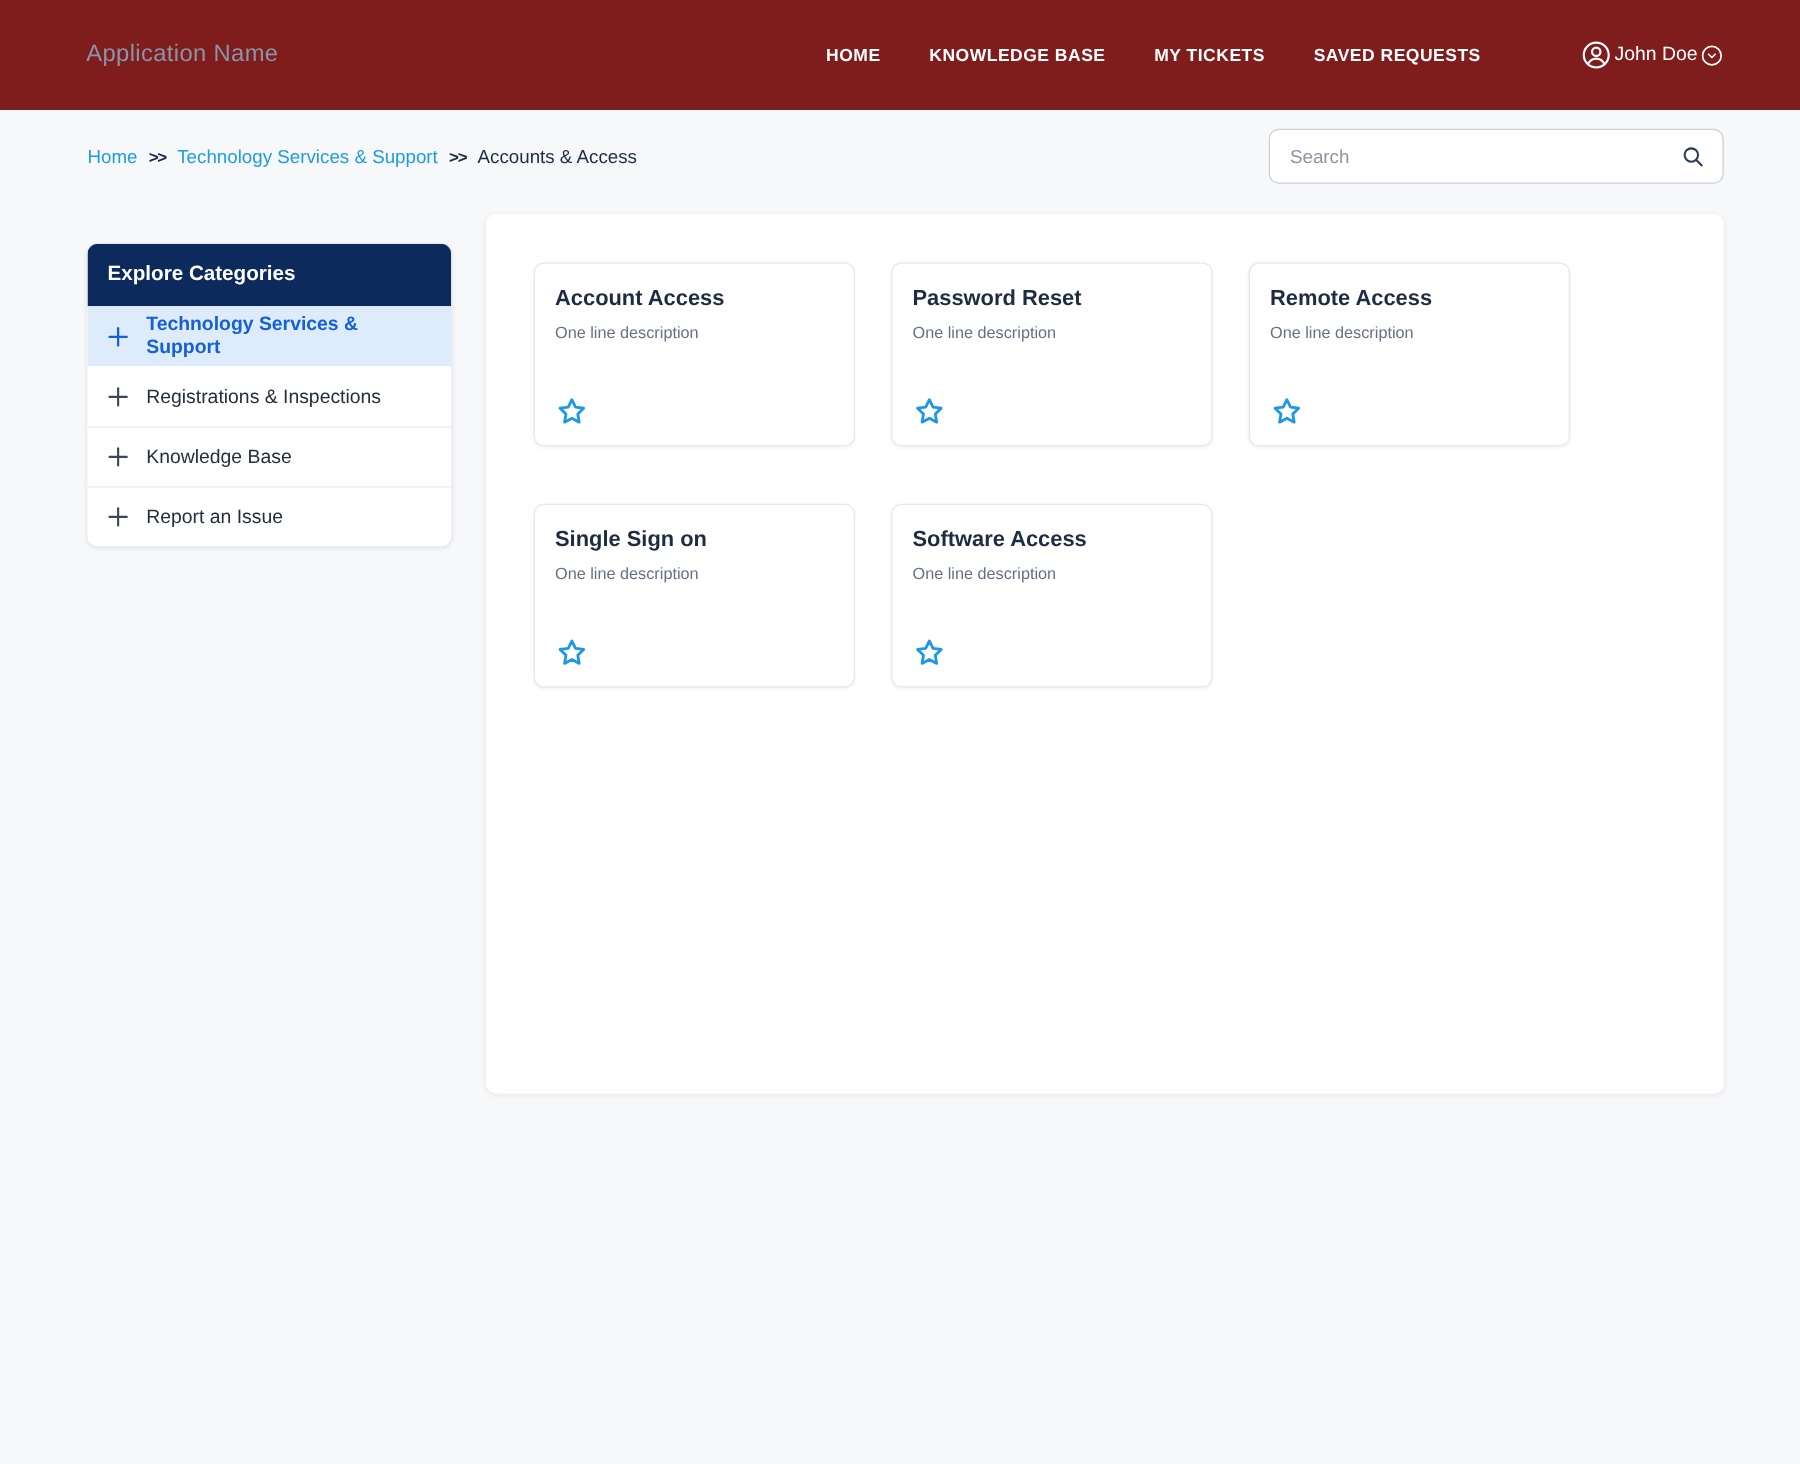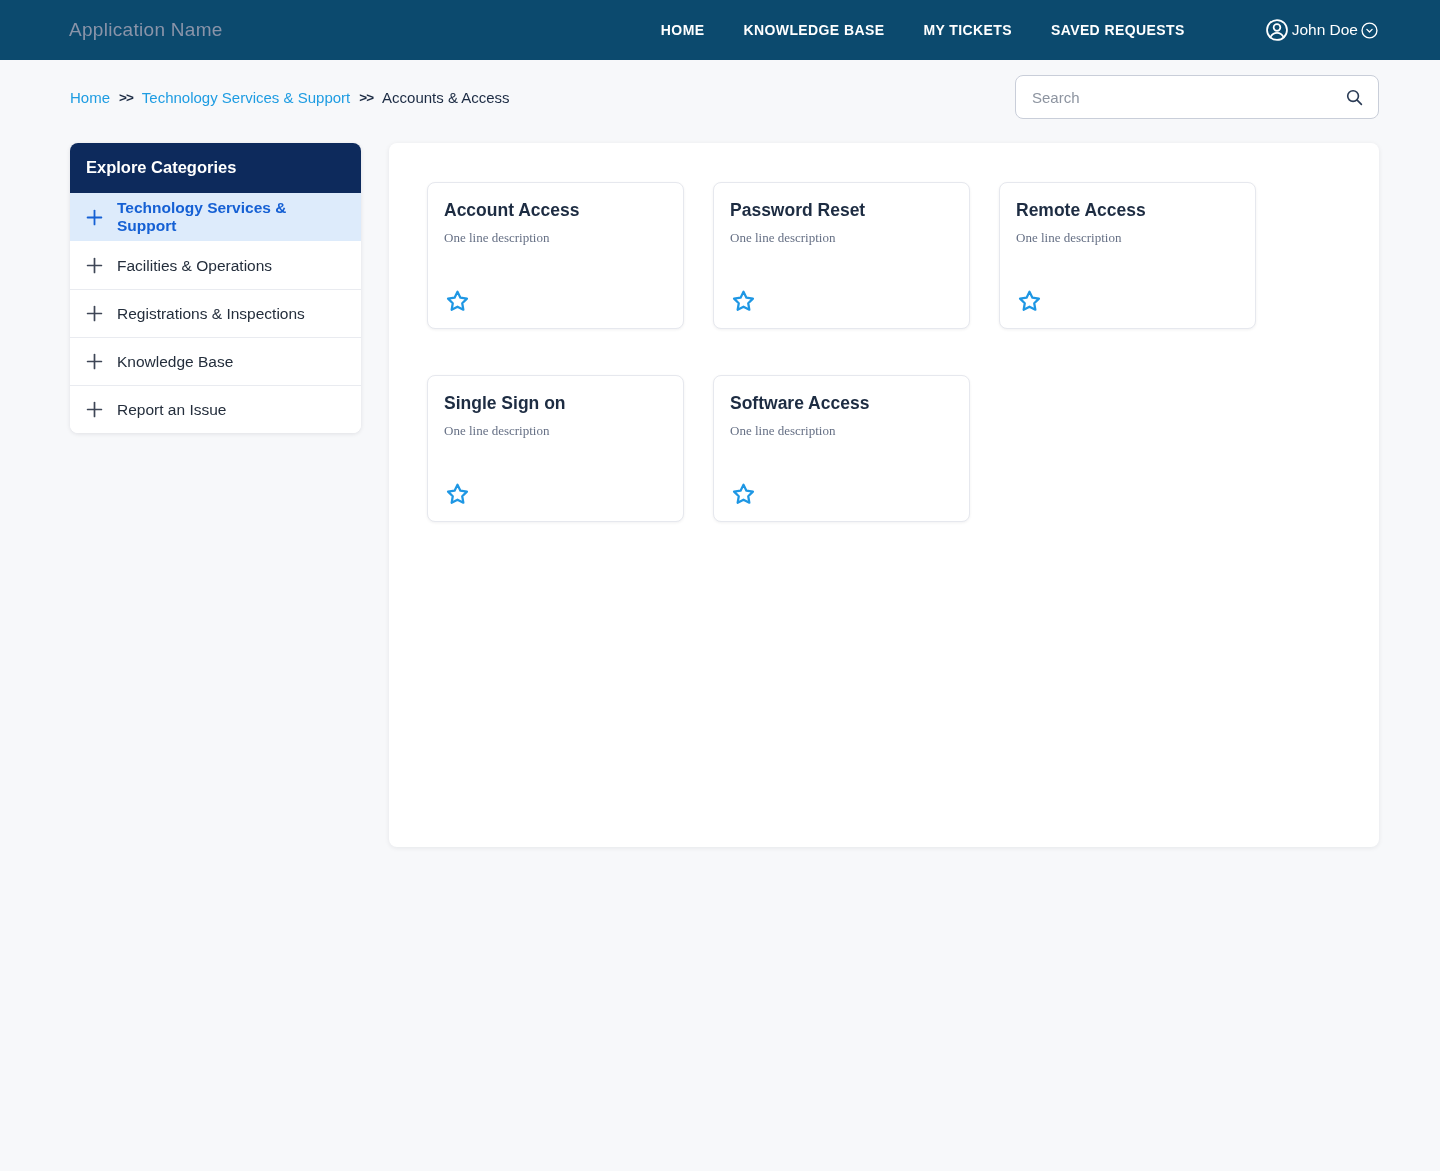--- a/index.html
+++ b/index.html
@@ -6,22 +6,22 @@
   html, body { width: 1440px; height: 1171px; }
   body {
     font-family: "Liberation Sans", sans-serif;
     background: #f7f8fa;
     color: #1c2a3e;
     overflow: hidden;
   }
 
   
   .topbar {
-    height: 60px;
-    background: #0c4a6e;
+    height: 88px;
+    background: #7f1d1d;
     display: flex;
     align-items: center;
     padding: 0 61px 0 69px;
   }
   .app-title {
     font-size: 19px;
     font-weight: 400;
     color: #8a94a9;
     letter-spacing: 0.3px;
   }
@@ -94,20 +94,21 @@
   }
 
   
   .sidebar {
     width: 291px;
     flex: none;
     background: #ffffff;
     border-radius: 8px;
     box-shadow: 0 1px 4px rgba(16,24,40,0.10);
     overflow: hidden;
+    margin-top: 24px;
   }
   .sidebar-header {
     background: #0d2a5c;
     color: #ffffff;
     font-size: 16.5px;
     font-weight: 700;
     padding: 15px 16px 16px;
   }
   .side-item {
     height: 48px;
@@ -148,21 +149,21 @@
     background: #ffffff;
     border: 1px solid #e6e8ee;
     border-radius: 8px;
     box-shadow: 0 1px 3px rgba(16,24,40,0.06);
     padding: 17px 16px 13px;
     display: flex;
     flex-direction: column;
     cursor: pointer;
   }
   .svc-title { font-size: 17.5px; font-weight: 600; color: #1d2c42; }
-  .svc-desc { font-size: 13px; color: #667085; margin-top: 9px; font-family: Liberation Serif, serif; }
+  .svc-desc { font-size: 13px; color: #667085; margin-top: 9px; }
   .svc-star { margin-top: auto; background: none; border: none; cursor: pointer; width: 28px; padding: 0; display: flex; }
 </style>
 </head>
 <body>
 
 <header class="topbar">
   <div class="app-title">Application Name</div>
 
   <nav class="topnav">
     <button class="topnav-item">HOME</button>
@@ -221,58 +222,49 @@
       <div class="side-item active">
         <span class="icon plus-icon">
           <svg width="17" height="17" viewBox="0 0 16 16" fill="none" stroke="#1560d4" stroke-width="1.7" stroke-linecap="round">
             <line x1="8" y1="1.5" x2="8" y2="14.5"></line>
               <line x1="1.5" y1="8" x2="14.5" y2="8"></line>
           </svg>
         </span>
         <span>Technology Services &amp; Support</span>
       </div>
 
+
+
       <div class="side-item">
         <span class="icon plus-icon">
           <svg width="17" height="17" viewBox="0 0 16 16" fill="none" stroke="#3e4656" stroke-width="1.6" stroke-linecap="round">
             <line x1="8" y1="1.5" x2="8" y2="14.5"></line>
               <line x1="1.5" y1="8" x2="14.5" y2="8"></line>
           </svg>
         </span>
-        <span>Facilities &amp; Operations</span>
-      </div>
-
+        <span>Registrations &amp; Inspections</span>
+      </div>
 
       <div class="side-item">
         <span class="icon plus-icon">
           <svg width="17" height="17" viewBox="0 0 16 16" fill="none" stroke="#3e4656" stroke-width="1.6" stroke-linecap="round">
             <line x1="8" y1="1.5" x2="8" y2="14.5"></line>
               <line x1="1.5" y1="8" x2="14.5" y2="8"></line>
           </svg>
         </span>
-        <span>Registrations &amp; Inspections</span>
+        <span>Knowledge Base</span>
       </div>
 
       <div class="side-item">
         <span class="icon plus-icon">
           <svg width="17" height="17" viewBox="0 0 16 16" fill="none" stroke="#3e4656" stroke-width="1.6" stroke-linecap="round">
             <line x1="8" y1="1.5" x2="8" y2="14.5"></line>
               <line x1="1.5" y1="8" x2="14.5" y2="8"></line>
           </svg>
         </span>
-        <span>Knowledge Base</span>
-      </div>
-
-      <div class="side-item">
-        <span class="icon plus-icon">
-          <svg width="17" height="17" viewBox="0 0 16 16" fill="none" stroke="#3e4656" stroke-width="1.6" stroke-linecap="round">
-            <line x1="8" y1="1.5" x2="8" y2="14.5"></line>
-              <line x1="1.5" y1="8" x2="14.5" y2="8"></line>
-          </svg>
-        </span>
         <span>Report an Issue</span>
       </div>
     </aside>
 
     <section class="content-panel">
       <div class="card-grid">
 
         <div class="svc-card">
           <div class="svc-title">Account Access</div>
           <div class="svc-desc">One line description</div>

